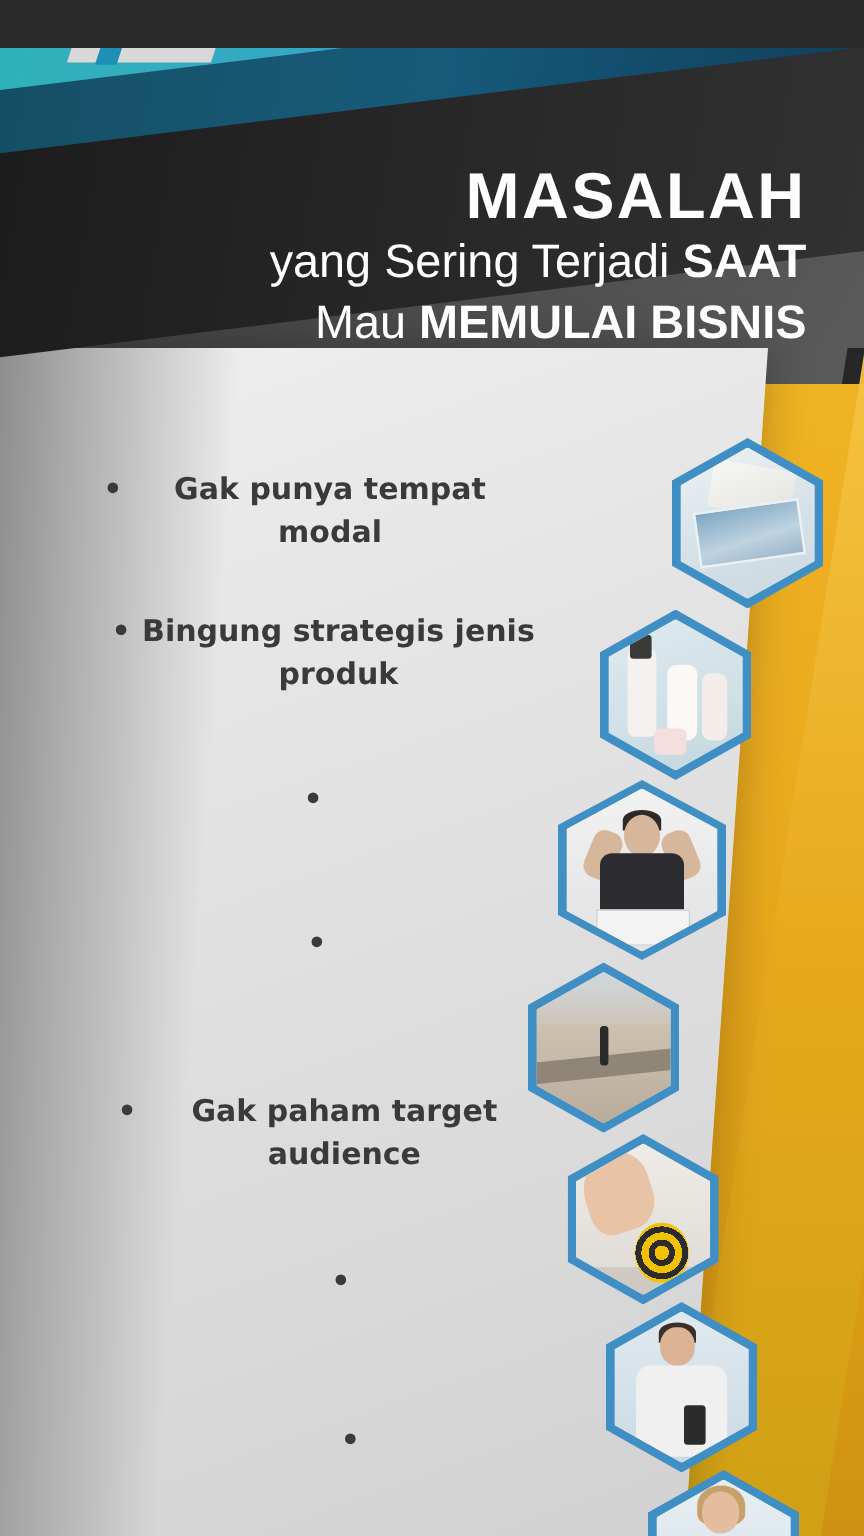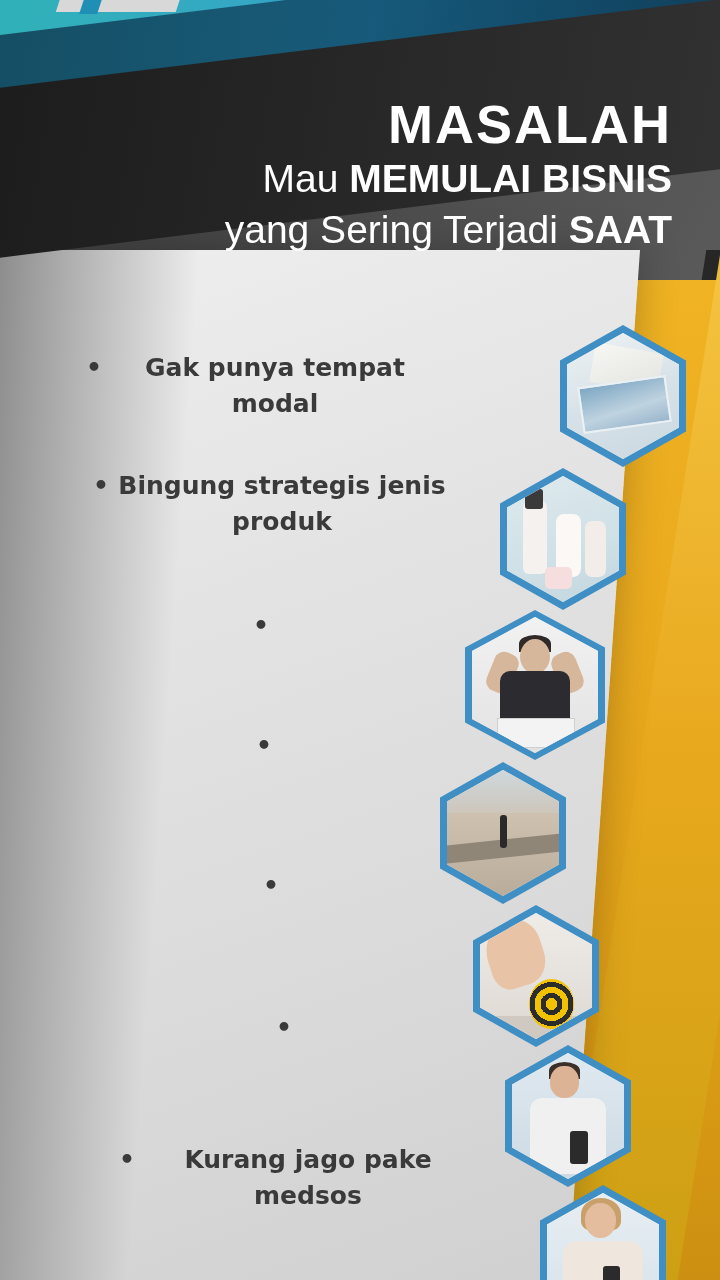--- a/index.html
+++ b/index.html
@@ -1,21 +1,21 @@
 <!DOCTYPE html>
 <html><head>
 <meta charset="utf-8">
 <style>
   html,body{margin:0;padding:0;}
   body{
     width:720px;height:1280px;overflow:hidden;
     font-family:"DejaVu Sans", sans-serif;
     background:#2b2b2b;position:relative;
   }
-  .stage{position:absolute;inset:0;overflow:hidden;}
+  .stage{position:absolute;inset:0;overflow:hidden;margin-top:40px;}
 
   
   .bg-base{
     position:absolute;inset:0;
     background:linear-gradient(120deg,#3b3b3b 0%,#4a4a4a 30%,#5a5a5a 60%,#3a3a3a 100%);
   }
   
   .band-teal{
     position:absolute;left:-40px;top:-30px;width:820px;height:210px;
     background:linear-gradient(100deg,#2fb3b6 0%,#35a8c4 35%,#1f7fb8 60%,#1b6fa8 100%);
@@ -180,48 +180,48 @@
   <div class="panel-light"></div>
   <div class="panel-shade"></div>
   <div class="band-teal"></div>
   <div class="band-teal-dark"></div>
   <div class="band-black"></div>
   <div class="top-strip"></div>
   <div class="top-strip2"></div>
 
   <div class="headline">
     <span class="h-row h-main">MASALAH</span>
+    <span class="h-row h-sub"><span>yang Sering Terjadi </span><b>SAAT</b></span>
     <span class="h-row h-sub"><span>Mau </span><b>MEMULAI BISNIS</b></span>
-    <span class="h-row h-sub"><span>yang Sering Terjadi </span><b>SAAT</b></span>
   </div>
 
   <div class="list">
     <div class="item" style="height:118px;padding-left:30px;">
       <span class="bullet">•</span>
       <span class="txt">Gak punya tempat modal</span>
     </div>
     <div class="item" style="height:140px;padding-left:44px;">
       <span class="bullet">•</span>
       <span class="txt">Bingung strategis jenis produk</span>
     </div>
     <div class="item" style="height:120px;padding-left:34px;">
       <span class="bullet">•</span>
     </div>
     <div class="item" style="height:140px;padding-left:40px;">
       <span class="bullet">•</span>
     </div>
     <div class="item" style="height:142px;padding-left:54px;">
       <span class="bullet">•</span>
+      <span class="txt">Gak paham target audience</span>
     </div>
     <div class="item" style="height:132px;padding-left:80px;">
       <span class="bullet">•</span>
     </div>
     <div class="item" style="height:120px;padding-left:96px;">
       <span class="bullet">•</span>
-      <span class="txt">Kurang jago pake medsos</span>
     </div>
   </div>
 
   <div class="hex" style="left:560px;top:325px;">
     <div class="inner">
         <div class="ph-money"></div>
       </div>
   </div>
   <div class="hex" style="left:500px;top:468px;">
     <div class="inner">

